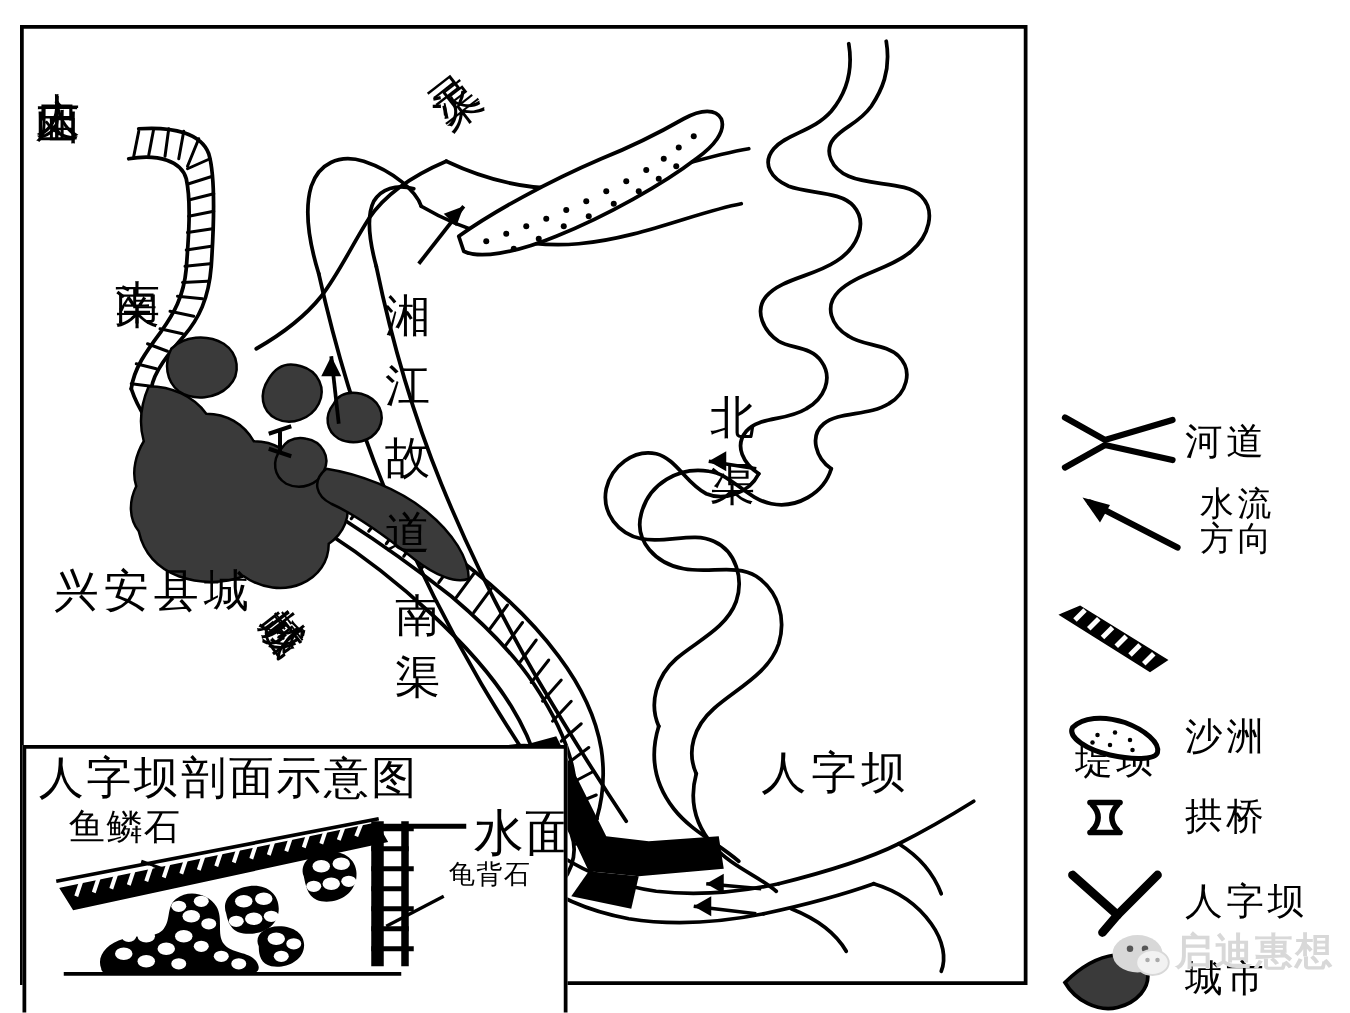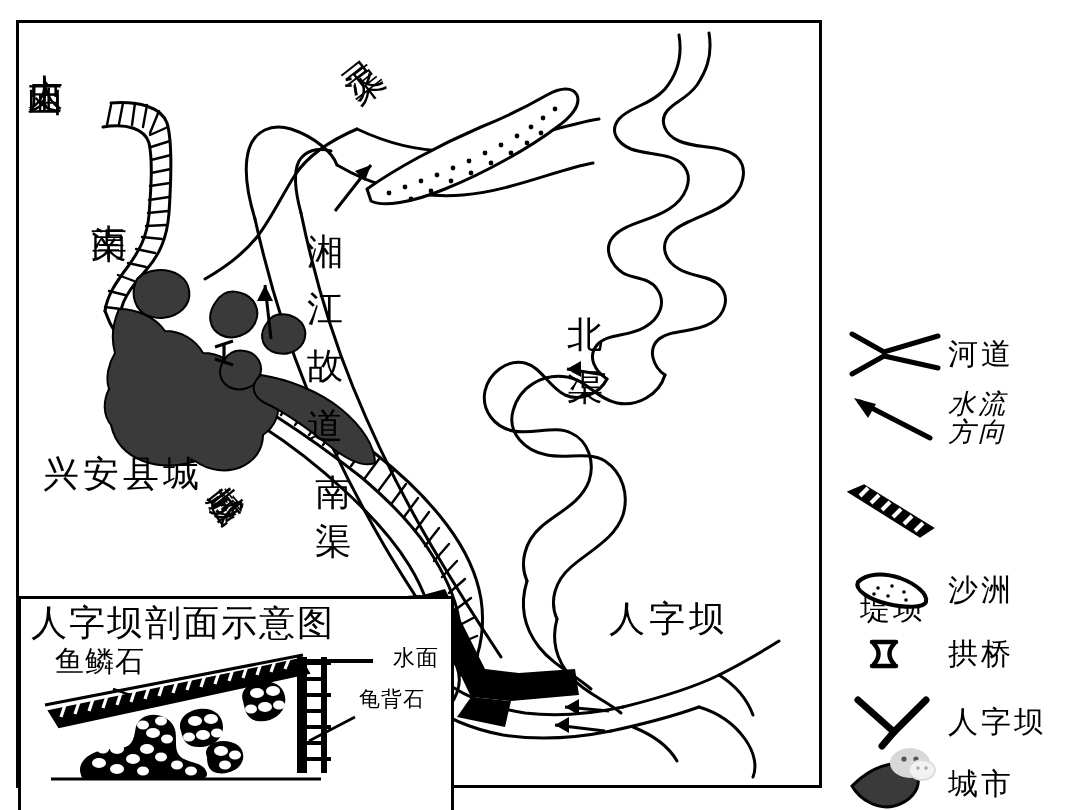--- a/index.html
+++ b/index.html
@@ -271,21 +271,21 @@
                 transform:rotate(52deg);transform-origin:left top;">越城峤</div>
 
     <div class="lbl vert" style="left:296px;top:422px;font-size:36px;letter-spacing:48px;">南渠</div>
 
     <div class="lbl" style="left:590px;top:578px;font-size:36px;letter-spacing:4px;">人字坝</div>
   </div>
 
   <div class="insetbox">
     <div class="lbl" style="left:10px;top:6px;font-size:36px;letter-spacing:2px;">人字坝剖面示意图</div>
     <div class="lbl" style="left:34px;top:48px;font-size:29px;letter-spacing:1px;">鱼鳞石</div>
-    <div class="lbl" style="left:372px;top:48px;font-size:22px;letter-spacing:1px;">水面</div>
+    <div class="lbl" style="left:358px;top:48px;font-size:40px;letter-spacing:1px;">水面</div>
     <div class="lbl" style="left:338px;top:90px;font-size:21px;letter-spacing:1px;">龟背石</div>
 
     <svg width="436" height="192" viewBox="0 0 436 192" style="position:absolute;left:0;top:0;">
 
       <g stroke="#000" stroke-width="4" fill="none">
         <line x1="282" y1="62" x2="352" y2="62"></line>
       </g>
 
       <g stroke="#000" stroke-width="2.6" fill="none">
         <line x1="92" y1="90" x2="120" y2="100"></line>
@@ -391,21 +391,21 @@
         <svg width="110" height="56" viewBox="0 0 110 56">
           <g fill="none" stroke="#000" stroke-width="5" stroke-linecap="round">
             <path d="M14,8 L46,26 L100,10"></path>
             <path d="M14,48 L46,30 L100,42"></path>
           </g>
         </svg>
       </div>
       <div class="legtext">河道</div>
     </div>
 
-    <div class="legrow" style="left:0px;top:64px;font-style:italic;">
+    <div class="legrow" style="left:12px;top:64px;">
       <div class="legicon">
         <svg width="110" height="56" viewBox="0 0 110 56">
           <g stroke="#000" stroke-width="5" fill="#000" stroke-linecap="round">
             <line x1="92" y1="48" x2="22" y2="12"></line>
             <polygon points="16,8 38,14 30,28" stroke="none"></polygon>
           </g>
         </svg>
       </div>
       <div>
         <div class="legtext two">水流</div>
@@ -489,15 +489,16 @@
 
   <div class="wm">
     <svg width="50" height="50" viewBox="0 0 50 50" style="position:absolute;left:0;top:4px;">
       <ellipse cx="22" cy="26" rx="20" ry="15" fill="#d8d8d8"></ellipse>
       <circle cx="16" cy="22" r="2.6" fill="#555"></circle>
       <circle cx="28" cy="22" r="2.6" fill="#555"></circle>
       <ellipse cx="34" cy="33" rx="13" ry="10" fill="#f2f2f2" stroke="#d8d8d8" stroke-width="1.5"></ellipse>
       <circle cx="30" cy="31" r="1.8" fill="#aaa"></circle>
       <circle cx="38" cy="31" r="1.8" fill="#aaa"></circle>
     </svg>
+    <div class="wmtext">启迪惠想</div>
   </div>
 
 </div>
 
 </body></html>

